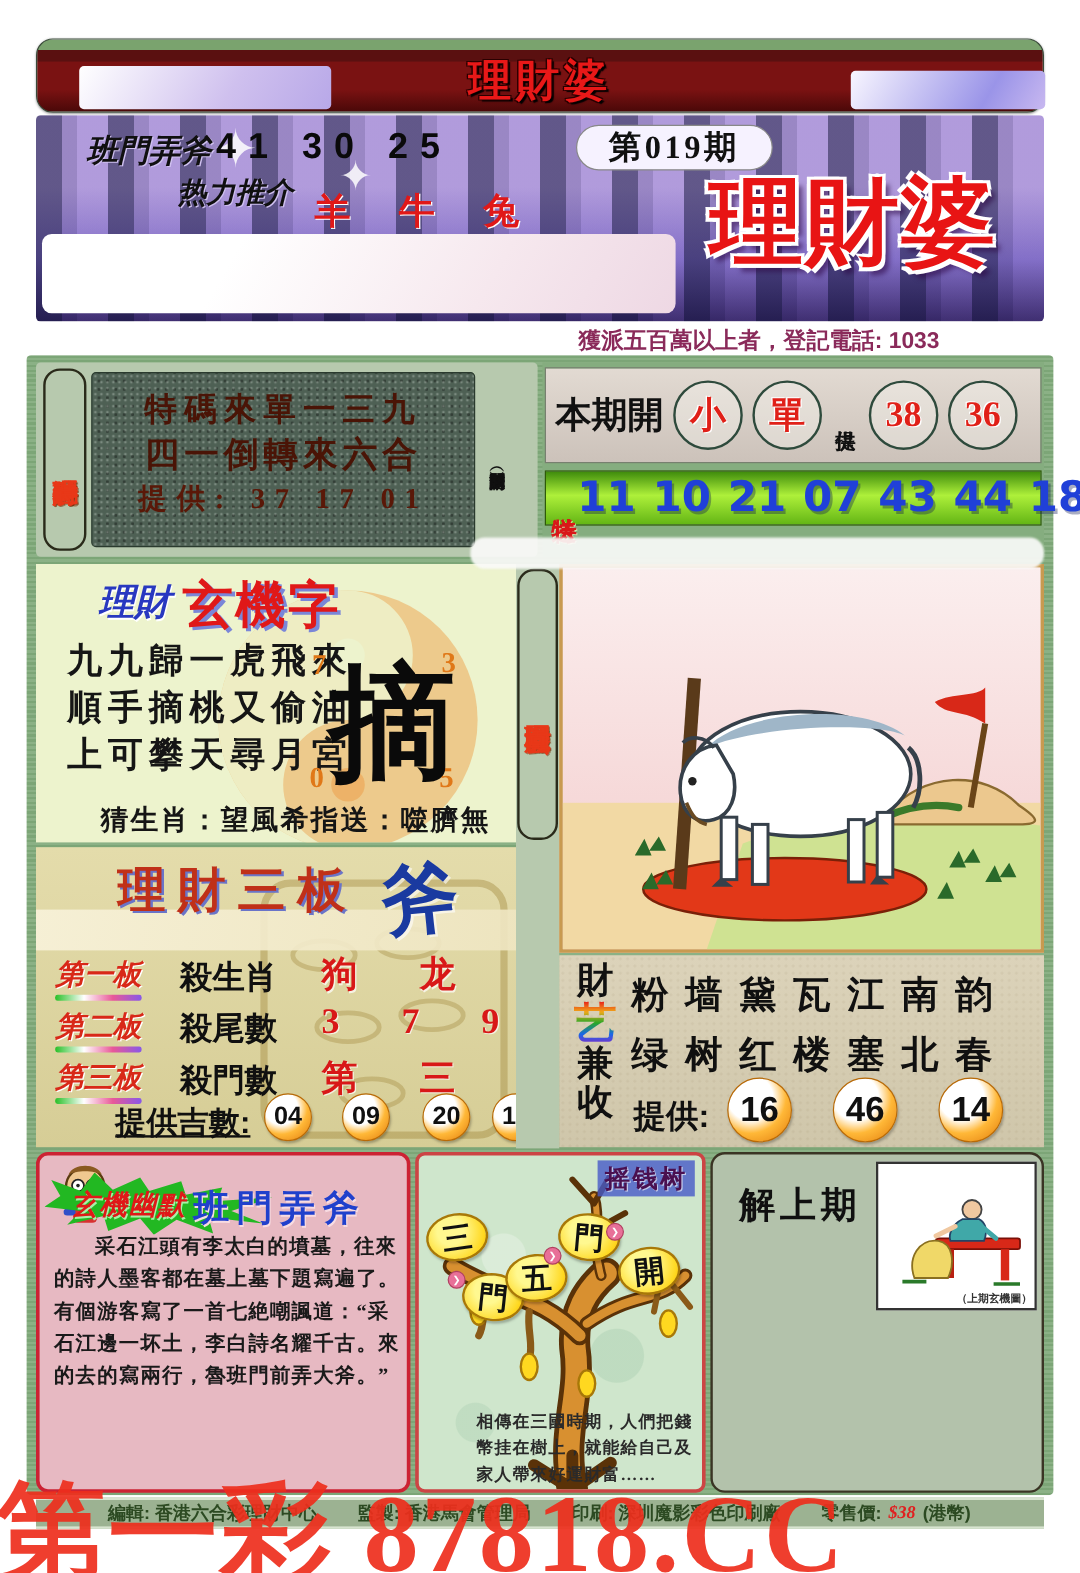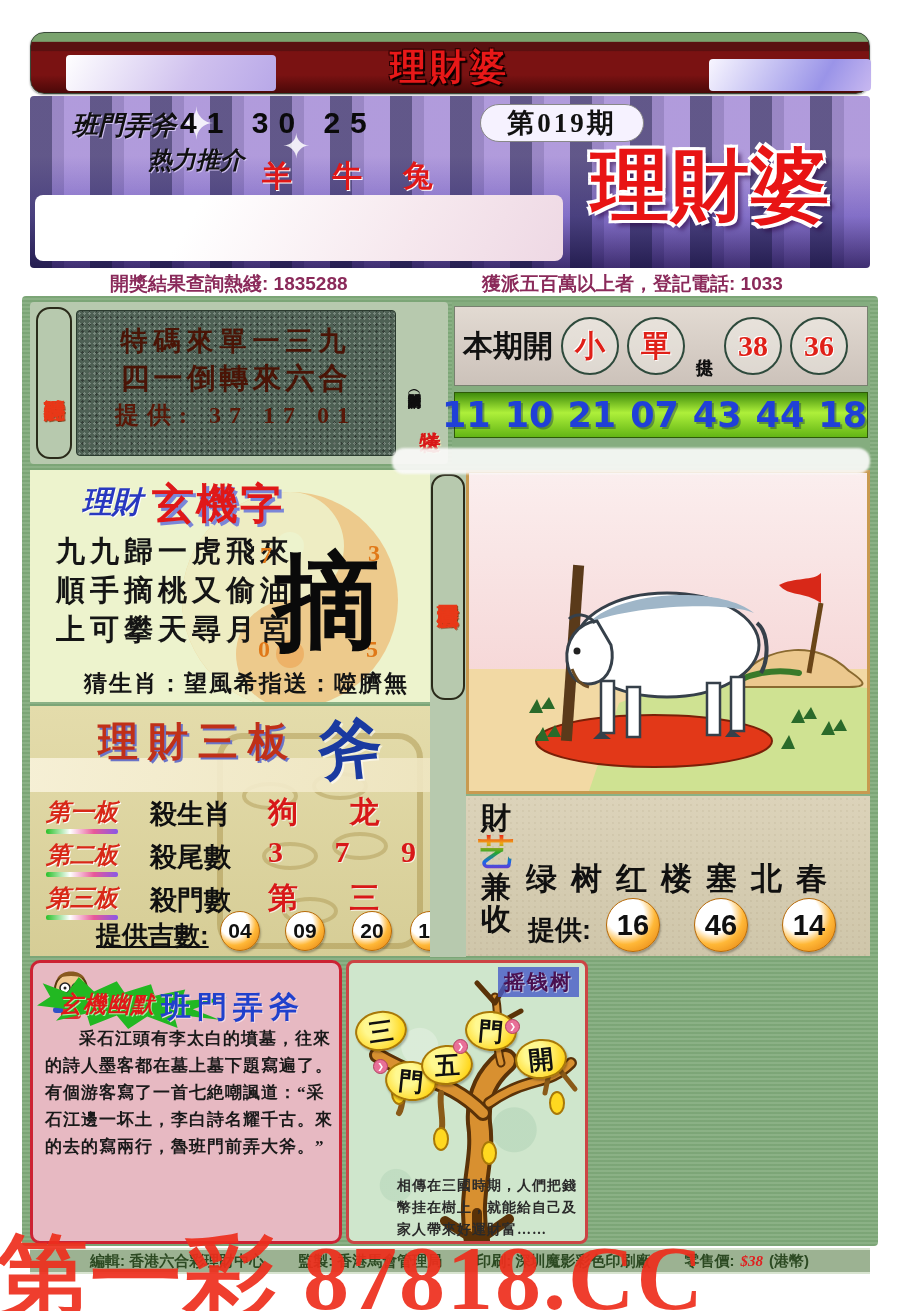--- a/index.html
+++ b/index.html
@@ -74,21 +74,21 @@
   .open-bar { left:2px; top:4px; width:414px; height:80px; background:linear-gradient(#e2dad2,#ccc2ba);
     border:1px solid #77806f; display:flex; align-items:center; gap:8px; padding:0 8px; }
   .open-label { font-family:"Liberation Serif",serif; font-size:30px; font-weight:bold; color:#111; }
   .circle-num { width:58px; height:58px; border:2px solid #2e4a3c; border-radius:50%;
     display:flex; align-items:center; justify-content:center; background:rgba(250,248,244,.35);
     color:#e02018; font-weight:bold; font-size:30px; font-family:"Liberation Serif",serif;
     text-shadow:1px 1px 0 #fff, -1px -1px 0 #fff; }
   .provide-stack { writing-mode:vertical-rl; text-orientation:upright; font-size:17px; font-weight:bold; color:#111; }
   .send-bar { left:2px; top:90px; width:414px; height:46px;
     background:linear-gradient(#3f8c0c, #aef03a 45%, #63b515);
-    border:1px solid #2e5a08; display:flex; align-items:center;justify-content:flex-end; }
+    border:1px solid #2e5a08; display:flex; align-items:center; }
   .send-label { writing-mode:vertical-rl; text-orientation:upright; color:#d81818; font-weight:bold;
     font-size:21px; line-height:20px; margin:0 2px 0 4px; text-shadow:1px 1px 0 rgba(255,255,200,.6); }
   .send-nums { display:flex; gap:14px; font-size:35px; font-weight:bold; color:#2040d8;
     font-family:"DejaVu Sans",sans-serif; text-shadow:2px 2px 0 rgba(10,20,80,.35); }
   .censor-strip { left:392px; top:448px; width:478px; height:26px; background:rgba(250,250,248,.92);
     border-radius:12px; filter:blur(1px); z-index:5; }
 
   
   .word-box { left:30px; top:470px; width:400px; height:232px; background:#edf3cd; overflow:hidden; }
   .word-title-pre { color:#2838c0; font-weight:bold; font-style:italic; font-size:30px;
@@ -213,21 +213,20 @@
     <div class="abs hdr-line1-label" style="left:42px; top:12px;">班門弄斧</div>
     <div class="abs hdr-line1-nums" style="left:150px; top:10px;">41 30 25</div>
     <div class="abs hdr-line2-label" style="left:118px; top:48px; font-size:24px;">热力推介</div>
     <div class="abs hdr-line2-zodiac" style="left:232px; top:44px;">羊 牛 兔</div>
     <div class="abs hdr-censor"></div>
     <div class="abs issue-pill">第019期</div>
     <div class="abs masthead">理財婆</div>
   </div>
 
   <div class="abs hotline">
-    <span style="left:80px;">開獎結果查詢熱綫:  1835288</span>
     <span style="left:452px;">獲派五百萬以上者，登記電話:  1033</span>
   </div>
 
   <div class="abs panel"></div>
 
   <div class="abs poem-box">
     <div class="abs vlabel-frame" style="left:6px; top:5px; width:36px; height:152px;">
       <div class="vtext-red" style="font-size:21px; line-height:29px;">理財特碼詩</div>
     </div>
     <div class="abs scratch" style="left:46px; top:8px; width:320px; height:146px;">
@@ -367,20 +366,21 @@
     </svg>
   </div>
 
   <div class="abs couplet-box">
     <div class="abs couplet-side" style="left:12px; top:6px;">
       <span class="c">財</span>
       <span class="rainbow">艺</span>
       <span class="c">兼</span>
       <span class="c">收</span>
     </div>
+    <div class="abs couplet-line" style="left:60px; top:12px;">粉墙黛瓦江南韵</div>
     <div class="abs couplet-line" style="left:60px; top:62px;">绿树红楼塞北春</div>
     <span class="abs couplet-provide" style="left:62px; top:116px;">提供:</span>
     <div class="abs ball big" style="left:140px; top:102px;">16</div>
     <div class="abs ball big" style="left:228px; top:102px;">46</div>
     <div class="abs ball big" style="left:316px; top:102px;">14</div>
   </div>
 
   <div class="abs humor-box">
     <svg class="abs" style="left:6px; top:0px;" width="64" height="64" viewBox="0 0 64 64">
       <circle cx="32" cy="26" r="16" fill="#f0c890" stroke="#5a3a10" stroke-width="2"></circle>
@@ -428,20 +428,38 @@
     <div class="abs bubble" style="left:36px; top:98px; transform:rotate(6deg);">門</div>
     <div class="abs bubble" style="left:72px; top:82px; transform:rotate(-4deg);">五</div>
     <div class="abs bubble" style="left:116px; top:48px; transform:rotate(5deg);">門</div>
     <div class="abs bubble" style="left:166px; top:76px; transform:rotate(-6deg);">開</div>
     <div class="abs pink-dot" style="left:24px; top:96px;">❯</div>
     <div class="abs pink-dot" style="left:104px; top:76px;">❯</div>
     <div class="abs pink-dot" style="left:156px; top:56px;">❯</div>
     <div class="abs tree-caption" style="left:48px; top:212px; width:180px;">相傳在三國時期，人們把錢幣挂在樹上，就能給自己及家人帶來好運財富……</div>
   </div>
 
+  <div class="abs last-box">
+    <div class="abs last-title" style="left:22px; top:22px;">解上期</div>
+    <div class="abs last-pic pic-caption-frame">
+      <svg width="130" height="120" viewBox="0 0 130 120">
+        <rect x="0" y="0" width="130" height="120" fill="#ffffff"></rect>
+        <rect x="48" y="62" width="70" height="9" rx="2" fill="#d82818" stroke="#7a1008" stroke-width="1.5"></rect>
+        <rect x="102" y="71" width="7" height="26" fill="#d82818"></rect>
+        <rect x="56" y="71" width="7" height="24" fill="#b82010"></rect>
+        <path d="M30,95 C24,78 34,62 50,64 C62,66 64,82 58,95 Z" fill="#f0d868" stroke="#8a7020" stroke-width="1.5"></path>
+        <circle cx="78" cy="38" r="8" fill="#f0c8a0" stroke="#444" stroke-width="1.5"></circle>
+        <path d="M70,46 C62,50 58,58 60,64 L88,64 C92,54 88,48 84,46 Z" fill="#40a8a8" stroke="#246" stroke-width="1.5"></path>
+        <path d="M64,52 L48,60" stroke="#f0c8a0" stroke-width="4" stroke-linecap="round"></path>
+        <path d="M86,52 L98,62" stroke="#40a8a8" stroke-width="4" stroke-linecap="round"></path>
+        <path d="M20,98 h20 M96,100 h22" stroke="#2a7a2a" stroke-width="3"></path>
+      </svg>
+      <div class="last-pic-caption">（上期玄機圖）</div>
+    </div>
+  </div>
 
   <div class="abs footer">
     <span>編輯: 香港六合彩理財中心</span>
     <span>監製: 香港馬會管理局</span>
     <span>印刷: 深圳魔影彩色印刷廠</span>
     <span>零售價:</span>
     <span class="price" style="margin-left:-28px;">$38</span>
     <span style="margin-left:-28px;">(港幣)</span>
   </div>
 

